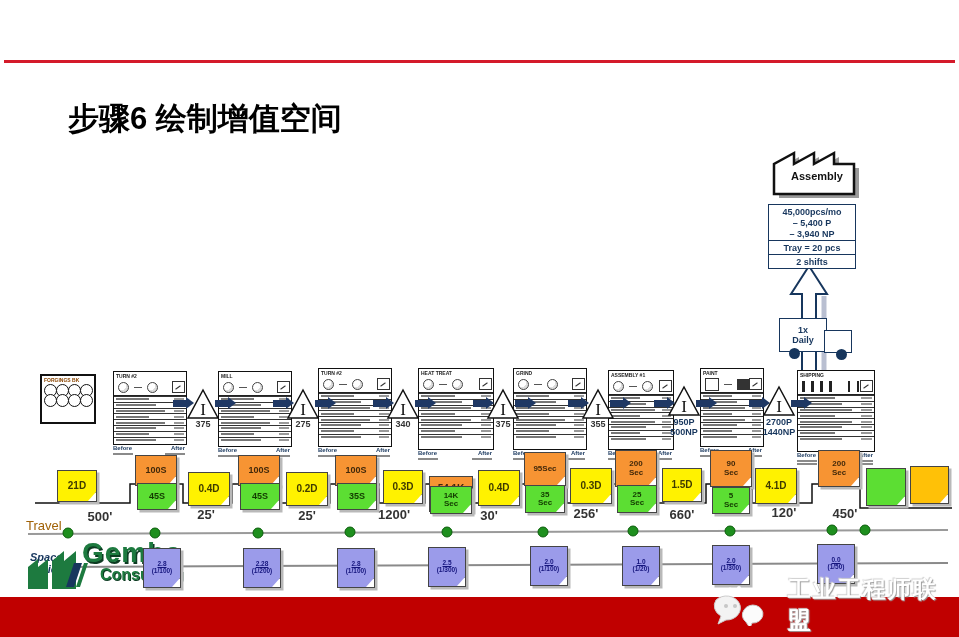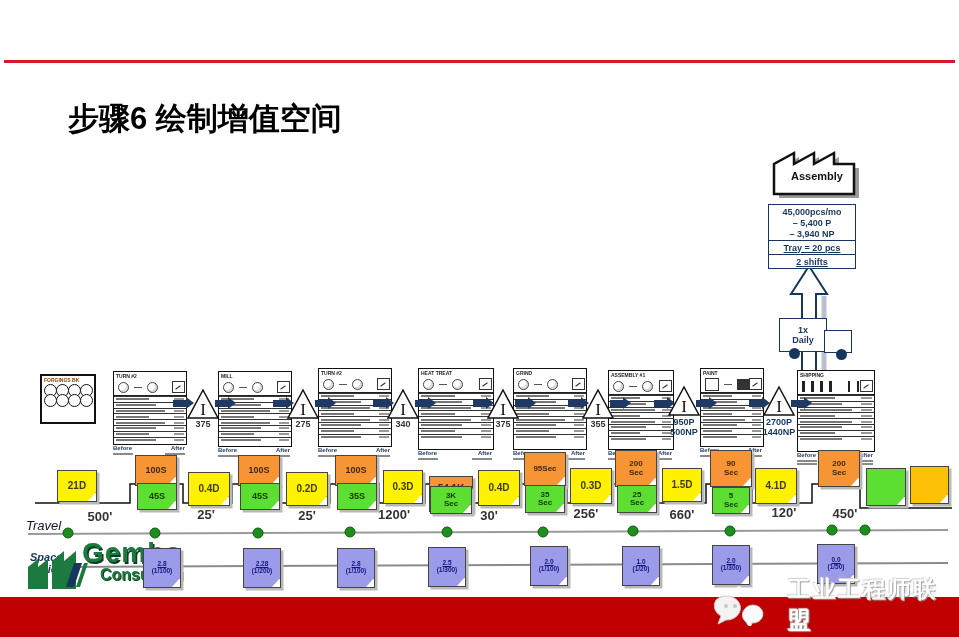--- a/index.html
+++ b/index.html
@@ -14,21 +14,21 @@
   .rule { left:4px; top:60px; width:951px; height:3px; background:#D41A2A; }
   .step-title { left:52px; top:98px; font-size:31px; font-weight:600; color:#000;margin-left:16px; }
   .subtitle   { left:88px; top:168px; font-size:27px; font-weight:bold; color:#111; }
 
   
   .factory-label { left:782px; top:170px; width:70px; text-align:center; font-size:11px; font-weight:bold; color:#111; z-index:3;}
   .infobox { left:768px; top:204px; width:86px; border:1px solid #17365D; background:#fff;
              font-size:9px; font-weight:bold; color:#17365D; text-align:center; z-index:3;}
   .infobox .demand { padding:2px 0 1px; line-height:1.2;text-align:center; }
   .infobox .demand span { display:block; }
-  .infobox .tray, .infobox .shifts { border-top:1px solid #17365D; padding:1.5px 0;text-decoration:underline; }
+  .infobox .tray, .infobox .shifts { border-top:1px solid #17365D; padding:1.5px 0; }
   .truck { left:779px; top:318px; width:46px; height:32px; border:1.5px solid #17365D; background:#fff;
            display:flex; flex-direction:column; align-items:center; justify-content:center;
            font-size:9px; font-weight:bold; color:#17365D; line-height:1.15; z-index:4; }
   .truck-cab { left:824px; top:330px; width:26px; height:21px; border:1.5px solid #17365D; background:#fff; z-index:4; }
   .wheel { width:11px; height:11px; border-radius:50%; background:#17365D; z-index:5; }
 
   
   .supplier { left:40px; top:374px; width:52px; height:46px; border:2px solid #111; background:#fff; overflow:hidden; z-index:3;}
   .supplier .slabel { font-size:5px; font-weight:bold; color:#8a4500; padding:1px 2px; white-space:nowrap; }
   .supplier .coils { display:flex; flex-wrap:wrap; padding-left:2px; }
@@ -71,21 +71,21 @@
   .note::after { content:""; position:absolute; right:0; bottom:0; width:8px; height:8px; background:#fff;
                  border-top:1px solid #555; clip-path:polygon(100% 0, 100% 100%, 0 100%); }
   .note-o { background:#F79433; font-size:9px; color:#41280a; }
   .note-g { background:#5CDE33; font-size:9px; color:#123a00; }
   .note-y { background:#FFF200; color:#3f3b00; }
   .note-b { background:#9B9BEA; font-size:6.5px; color:#15157d; }
   .note-b .bv { text-decoration:underline; }
   .note-amber { background:#FFC107; }
 
   
-  .travel-label { font-size:13px; font-style:italic; color:#0f172a; z-index:2; }
+  .travel-label { font-size:13px; color:#a16207; z-index:2; }
   .dist { font-size:13px; font-weight:bold; color:#333; z-index:2; text-align:center; width:50px; margin-left:-25px; }
   .space-label { font-size:11px; font-style:italic; font-weight:bold; color:#17365D; line-height:1.1; z-index:1; }
   .space-label span { display:block; }
 
   
   .logo { left:26px; top:541px; width:190px; height:52px; z-index:2; }
   .logo .t1 { position:absolute; left:56px; top:-4px; font-size:28px; font-weight:800; color:#1d7a3f;
               text-shadow:1.5px 1.5px 0 #0d3b22; letter-spacing:1px; }
   .logo .t2 { position:absolute; left:74px; top:25px; font-size:16px; font-weight:800; color:#1d7a3f;
               text-shadow:1px 1px 0 #0d3b22; }
@@ -486,21 +486,21 @@
       <span>100S</span>
     </div>
   <div class="note note-g" style="left:337px;top:483px;width:38px;height:25px">
       <span>35S</span>
     </div>
 
   <div class="note note-o" style="left:429px;top:476px;width:42px;height:34px;font-size:10px">
       <span style="width:30px">54.1K Sec</span>
     </div>
   <div class="note note-g" style="left:430px;top:486px;width:40px;height:26px;font-size:8px">
-      <span style="width:26px">3K Sec</span>
+      <span style="width:26px">14K Sec</span>
     </div>
 
   <div class="note note-o" style="left:524px;top:452px;width:40px;height:32px;font-size:8px">
       <span>95Sec</span>
     </div>
   <div class="note note-g" style="left:525px;top:485px;width:38px;height:26px;font-size:8px">
       <span style="width:22px">35 Sec</span>
     </div>
 
   <div class="note note-o" style="left:615px;top:450px;width:40px;height:35px;font-size:8px">

